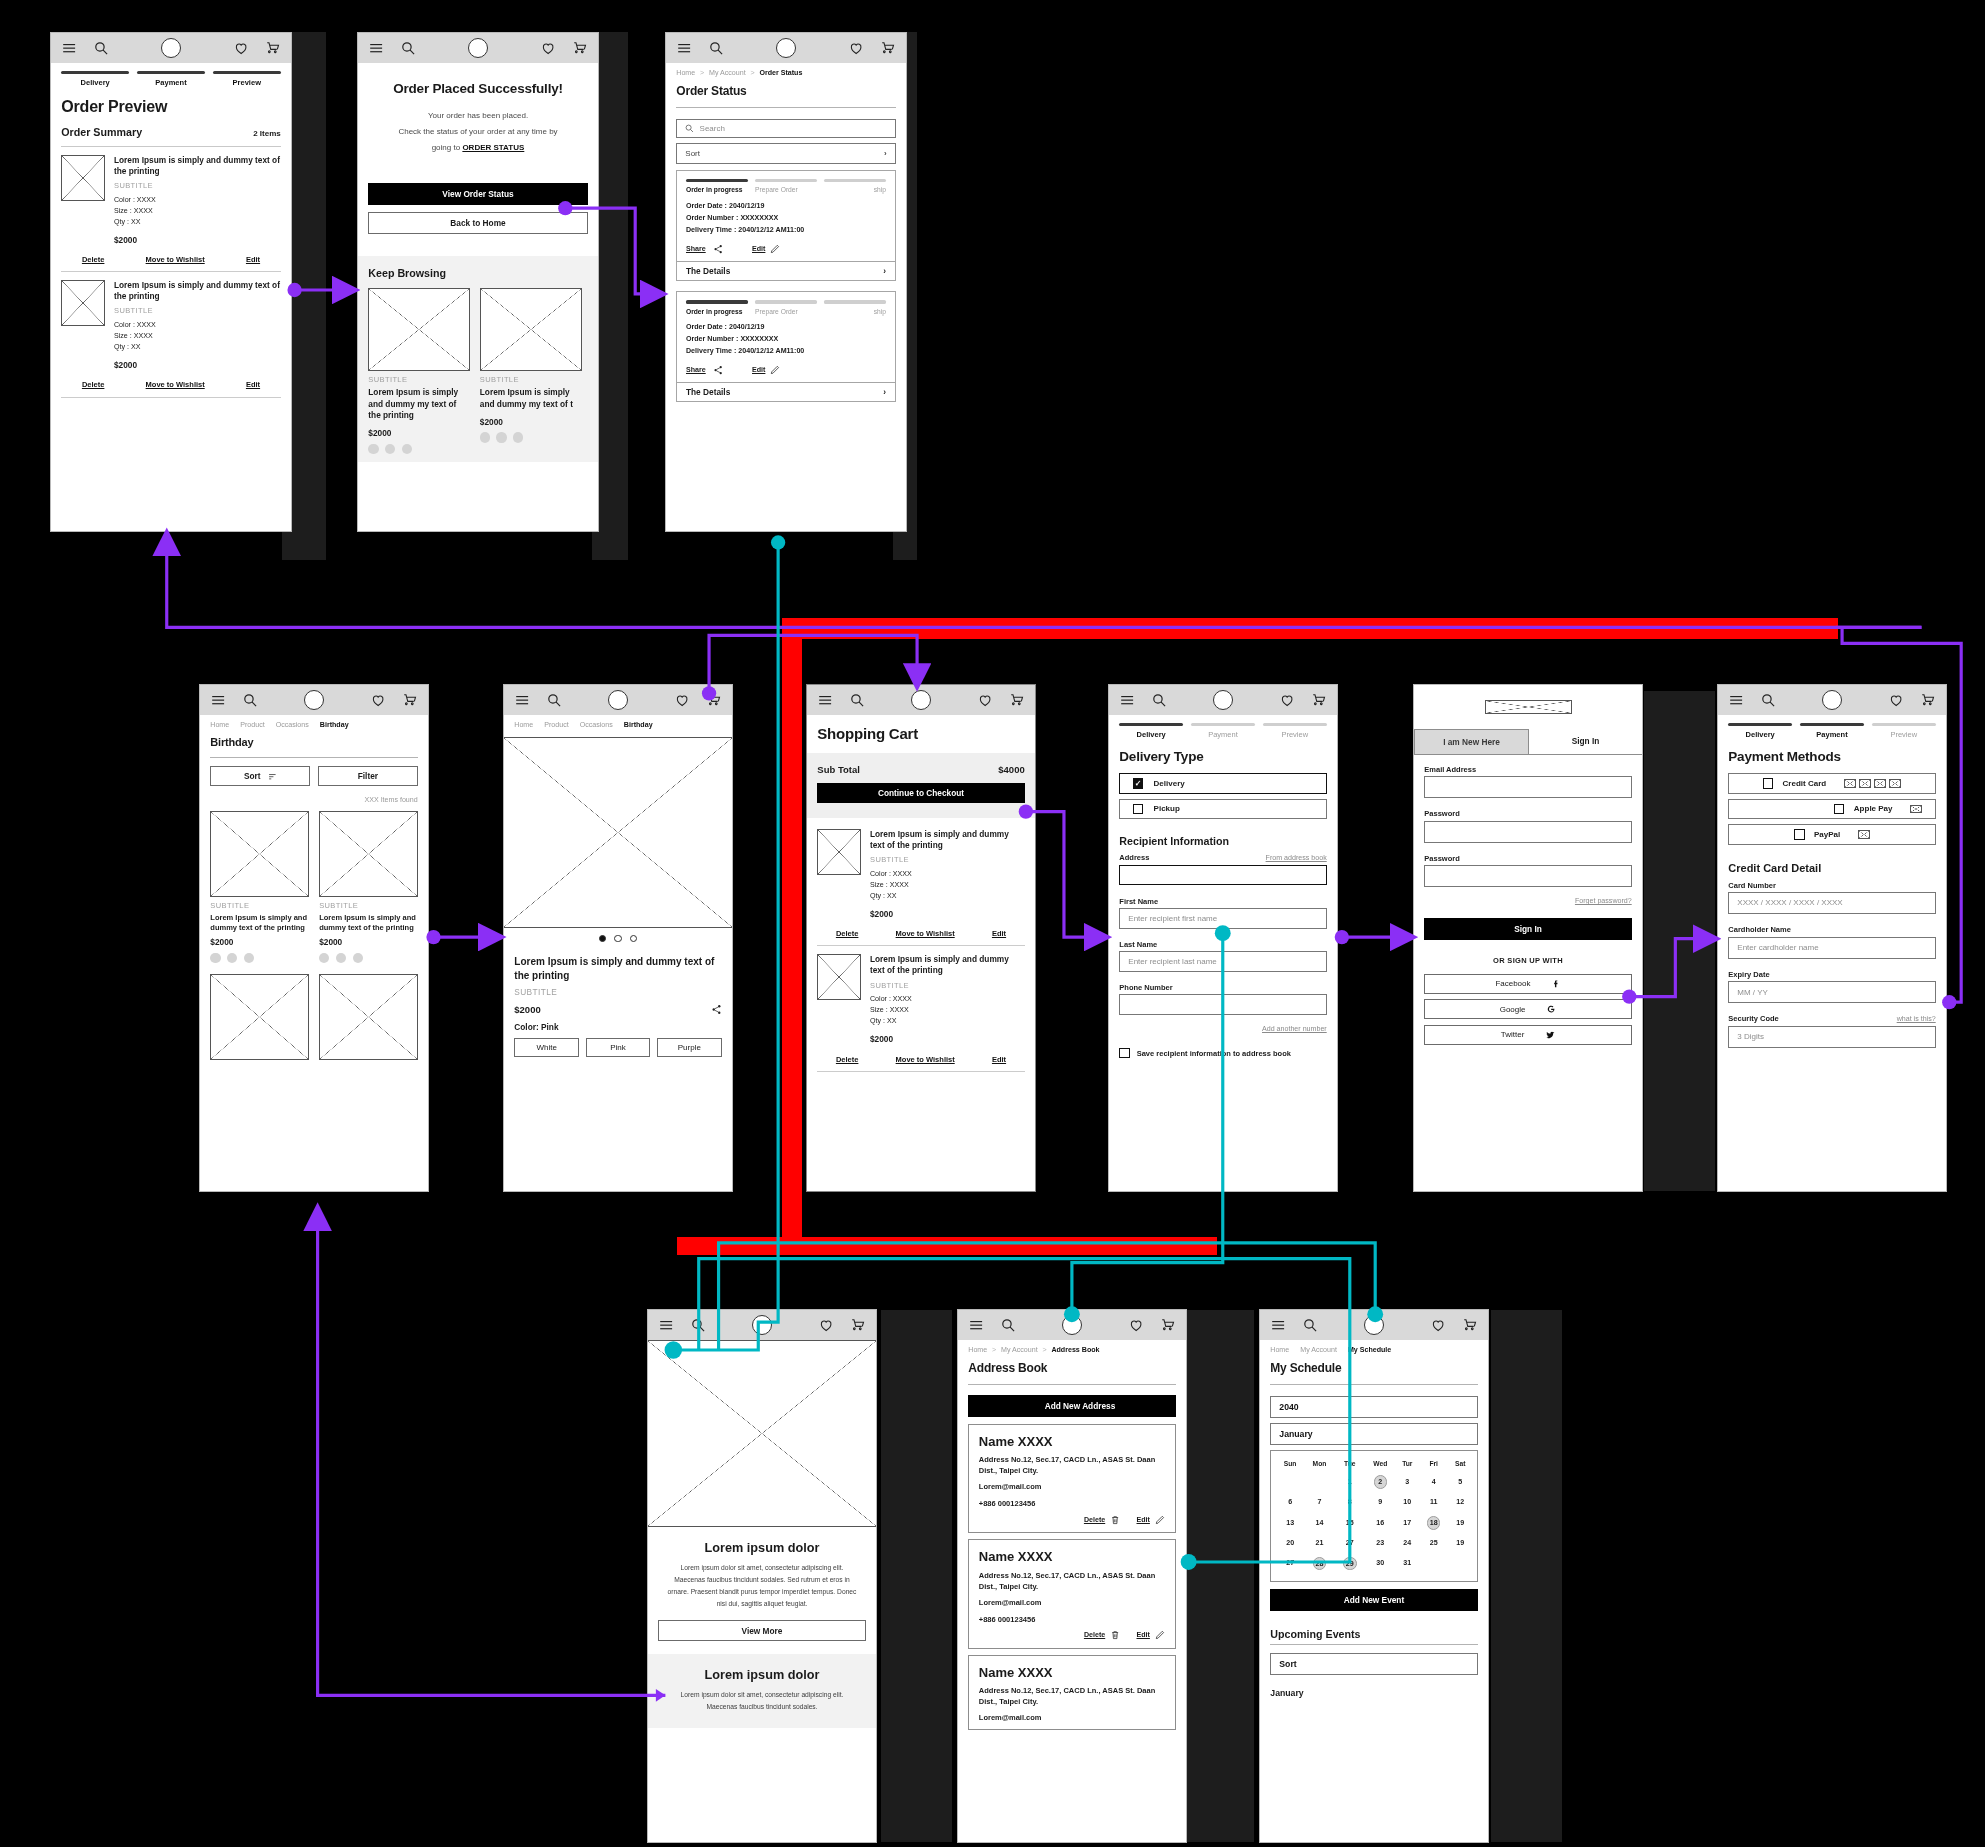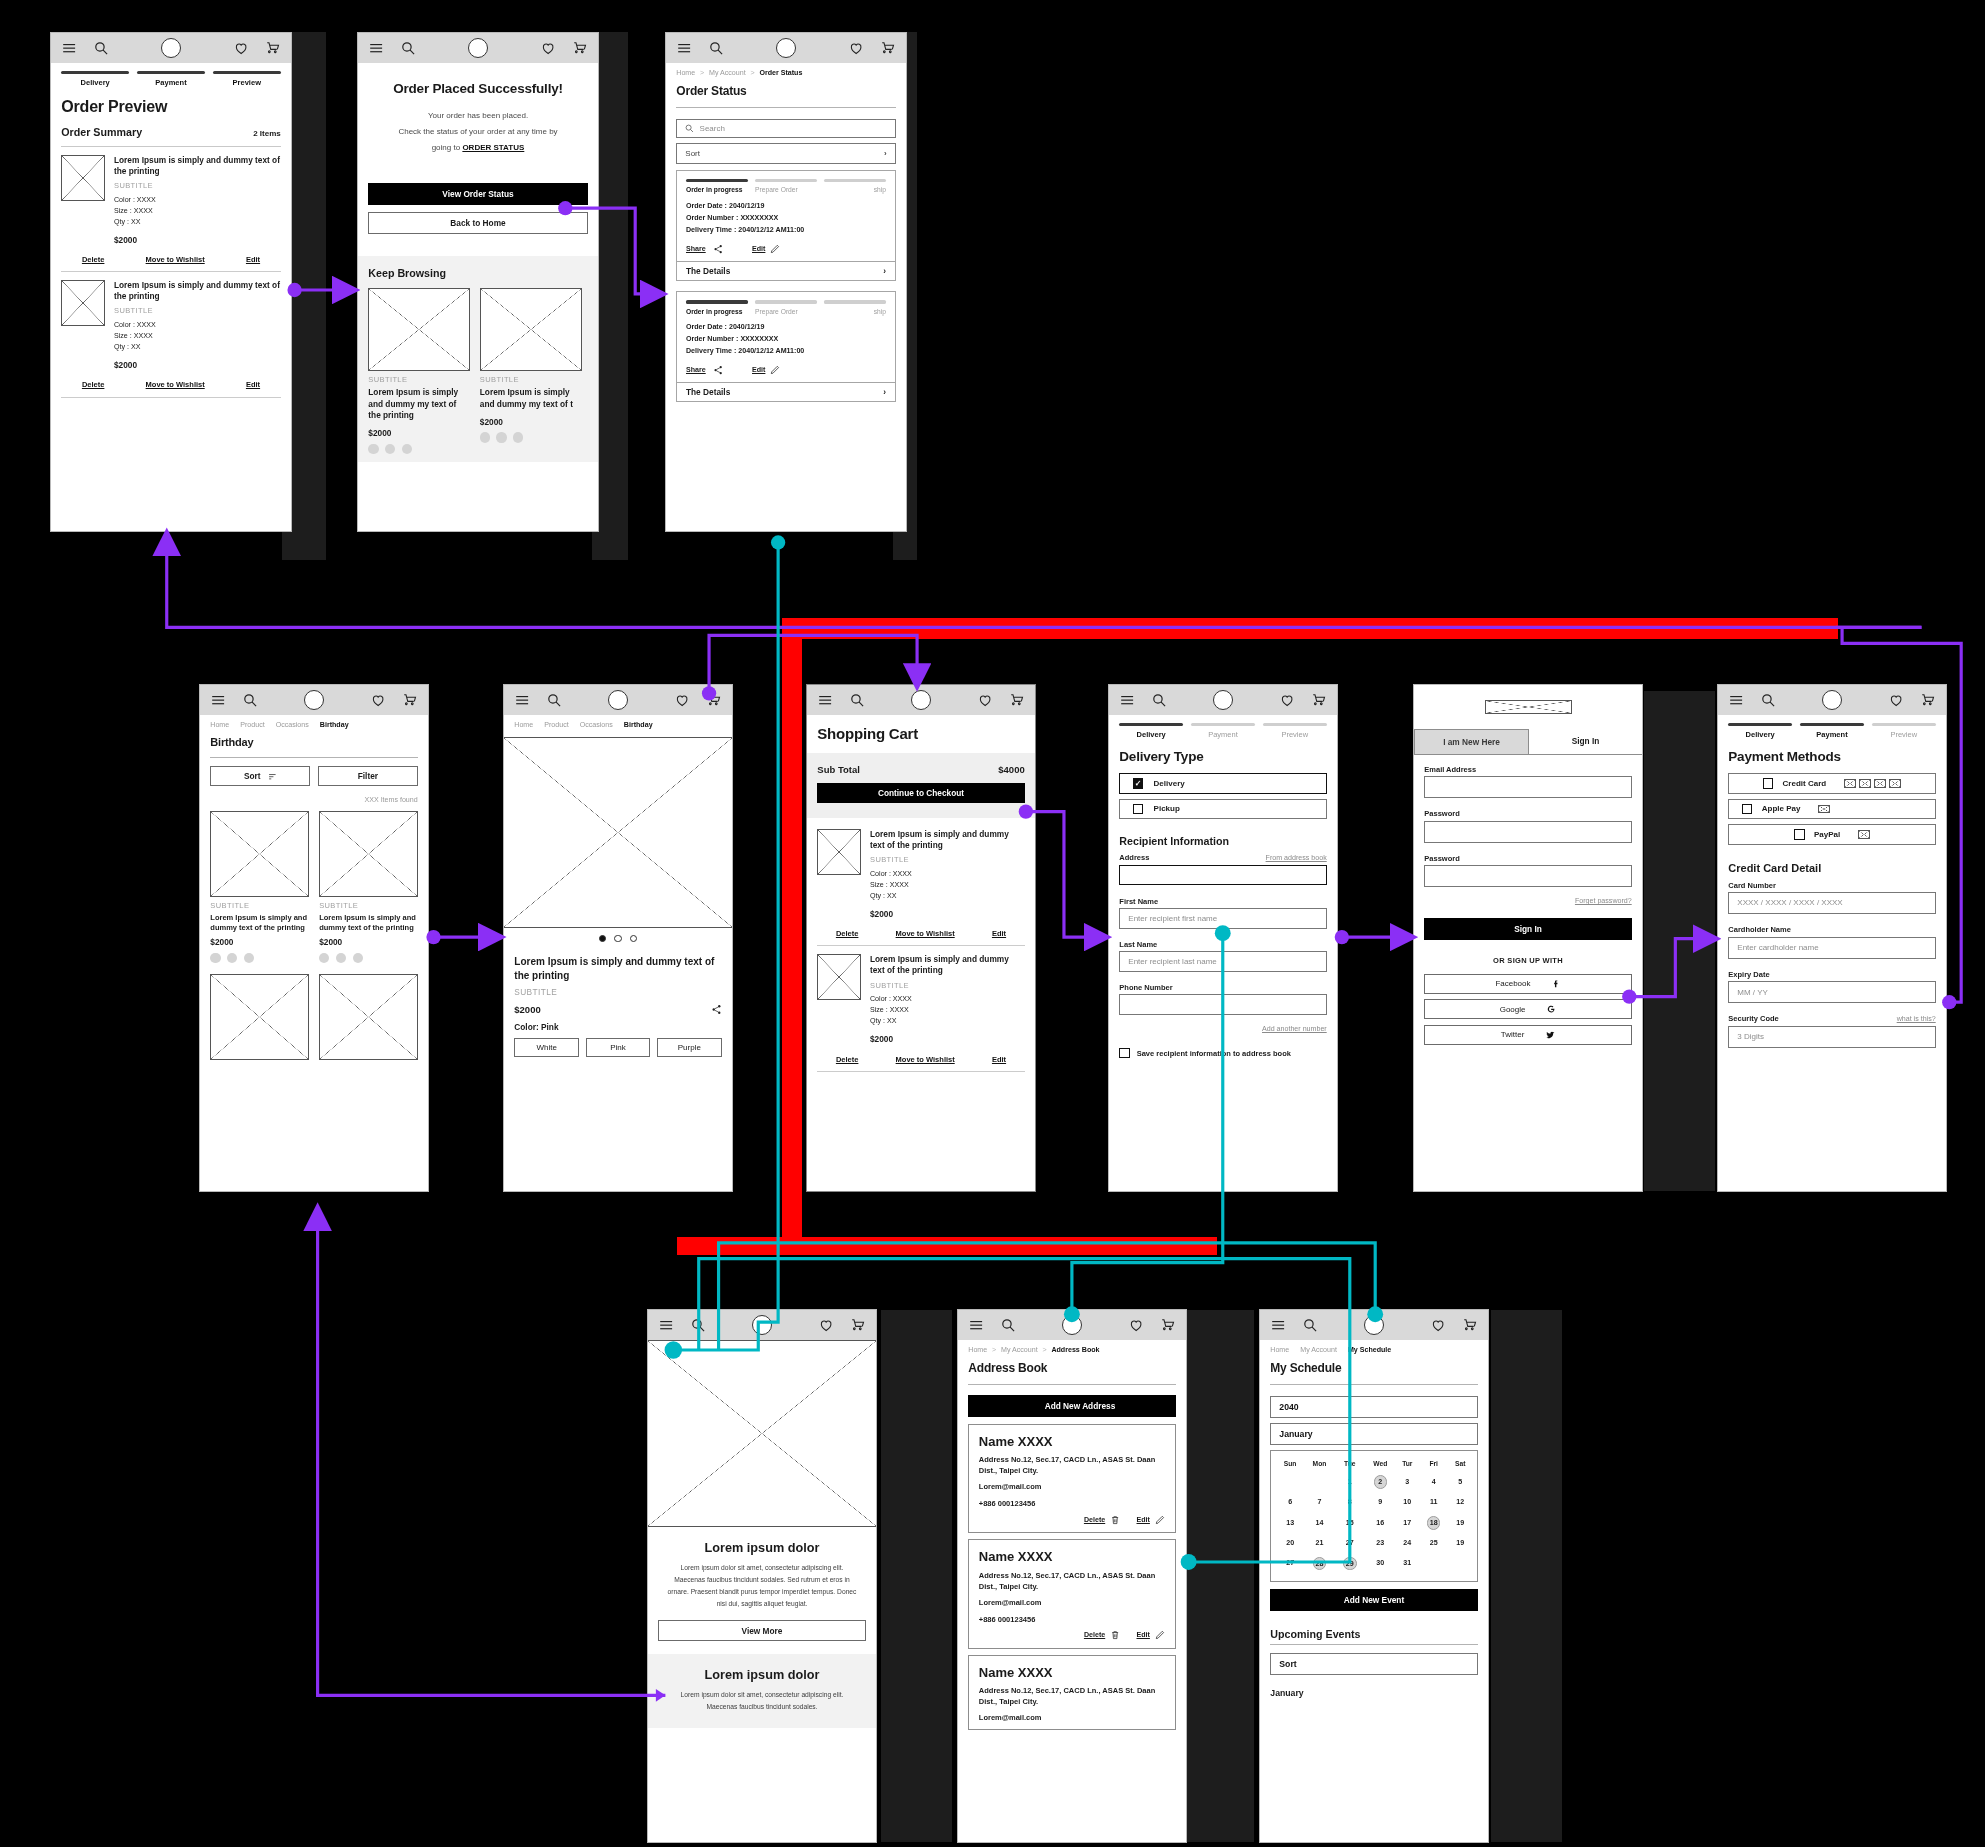--- a/index.html
+++ b/index.html
@@ -808,21 +808,21 @@
   <div class="optrow" style="justify-content:center;gap:9.5px;">
     <div class="chk"></div>
     <span>Credit Card</span>
     <span style="display:flex;gap:3.2px;margin-left:8px;">
       <span class="imgbox" style="display:block;width:12px;height:8.7px;"></span>
       <span class="imgbox" style="display:block;width:12px;height:8.7px;"></span>
       <span class="imgbox" style="display:block;width:12px;height:8.7px;"></span>
       <span class="imgbox" style="display:block;width:12px;height:8.7px;"></span>
     </span>
   </div>
-  <div class="optrow" style="justify-content:flex-start;gap:9.5px;">
+  <div class="optrow" style="justify-content:flex-end;gap:9.5px;">
     <div class="chk"></div>
     <span>Apple Pay</span>
     <span class="imgbox" style="display:block;width:12px;height:8.7px;margin-left:8px;"></span>
   </div>
   <div class="optrow" style="justify-content:center;gap:9.5px;">
     <div class="chk"></div>
     <span>PayPal</span>
     <span class="imgbox" style="display:block;width:12px;height:8.7px;margin-left:8px;"></span>
   </div>
 

